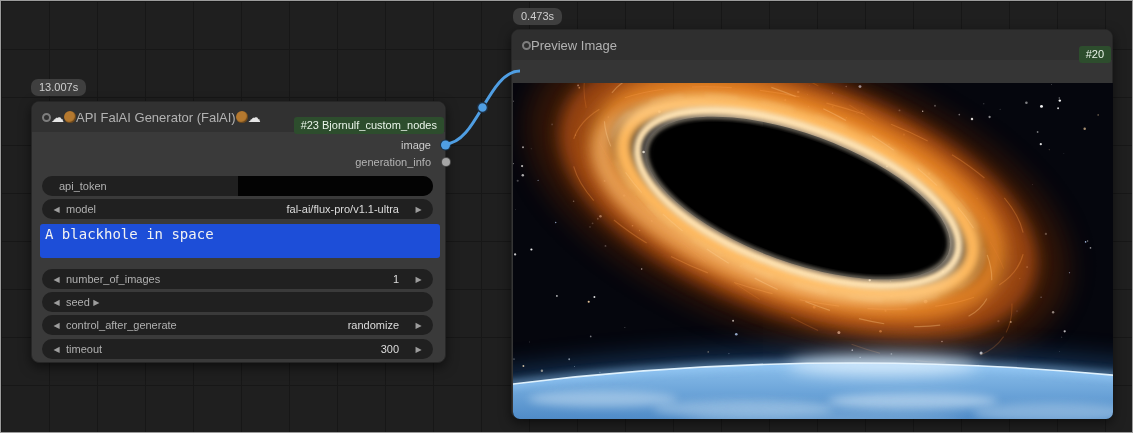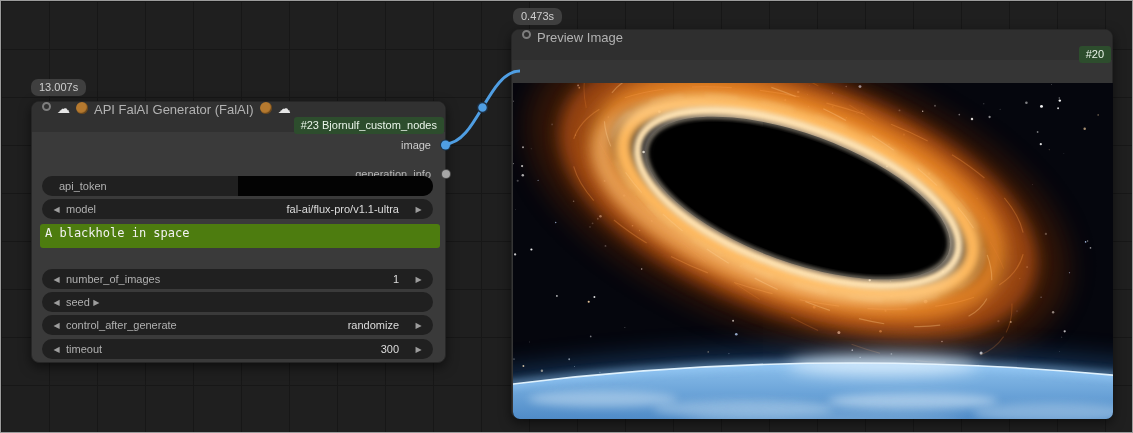--- a/index.html
+++ b/index.html
@@ -27,21 +27,21 @@
   }
 
   
   .node {
     position:absolute; background:#3a3a3a; border:1px solid #262626;
     border-radius:8px; box-shadow:0 4px 12px rgba(0,0,0,.55); z-index:4;
   }
   .node-title {
     position:absolute; top:0; left:0; right:0; height:30px;
     background:#313131; border-radius:7px 7px 0 0;
-    display:flex; align-items:flex-start; gap:6px; padding:0 10px;
+    display:flex; align-items:center; padding:0 10px;
     color:#b2b2b2; font-size:13px;
   }
   .cdot {
     width:9px; height:9px; border:2px solid #7e7e7e; border-radius:50%;
     flex:none;
   }
   .cloud-glyph { color:#e6e6e6; font-size:13px; line-height:1; }
   .cookie-glyph {
     display:inline-block; width:12px; height:12px; border-radius:50%;
     background:
@@ -77,23 +77,23 @@
   }
   .warr { flex:none; width:13px; color:#9d9d9d; font-size:8px; text-align:center; }
   .wlabel { flex:none; margin-left:3px; color:#b0b0b0; }
   .wvalue { flex:1; text-align:right; color:#dcdcdc; margin-right:13px; white-space:nowrap; overflow:hidden; }
   .widget.token { padding-left:14px; }
   .tok-black {
     position:absolute; left:50%; right:0; top:0; bottom:0;
     background:#030303; border-radius:0 10px 10px 0;
   }
   .prompt-area {
-    position:absolute; left:8px; right:5px; top:122px; height:24px;
-    background:#4d7c0f; border-radius:3px; padding:2px 5px;
-    color:#f2f2f2; font-family:"DejaVu Sans Mono", monospace; font-size:12px;
+    position:absolute; left:8px; right:5px; top:122px; height:34px;
+    background:#1d4ed8; border-radius:3px; padding:2px 5px;
+    color:#f2f2f2; font-family:"DejaVu Sans Mono", monospace; font-size:14px;
     text-align:left; white-space:pre-wrap; overflow:hidden;
   }
 
   
   .images-row {
     position:absolute; top:30px; left:1px; right:1px; height:23px;
     background:#3e3e3e; display:flex; align-items:center;
     color:#cbcbcb; font-size:11px; padding-left:18px;
   }
   .images-row .slot-dot.in { left:4px; }
@@ -127,21 +127,21 @@
       <span class="cookie-glyph"></span>
       <span>API FalAI Generator (FalAI)</span>
       <span class="cookie-glyph"></span>
       <span class="cloud-glyph">☁</span>
     </div>
 
     <div class="slot-row" style="top:35px;">
       <span>image</span>
       <span class="slot-dot out blue"></span>
     </div>
-    <div class="slot-row" style="top:64px; color:#b4b4b4;align-items:center;">
+    <div class="slot-row" style="top:52px; color:#b4b4b4;align-items:center;">
       <span>generation_info</span>
       <span class="slot-dot out gray"></span>
     </div>
 
     <div class="widget token" style="top:74px;">
       <span class="wlabel">api_token</span>
       <span class="tok-black"></span>
     </div>
 
     <div class="widget" style="top:97px;">

